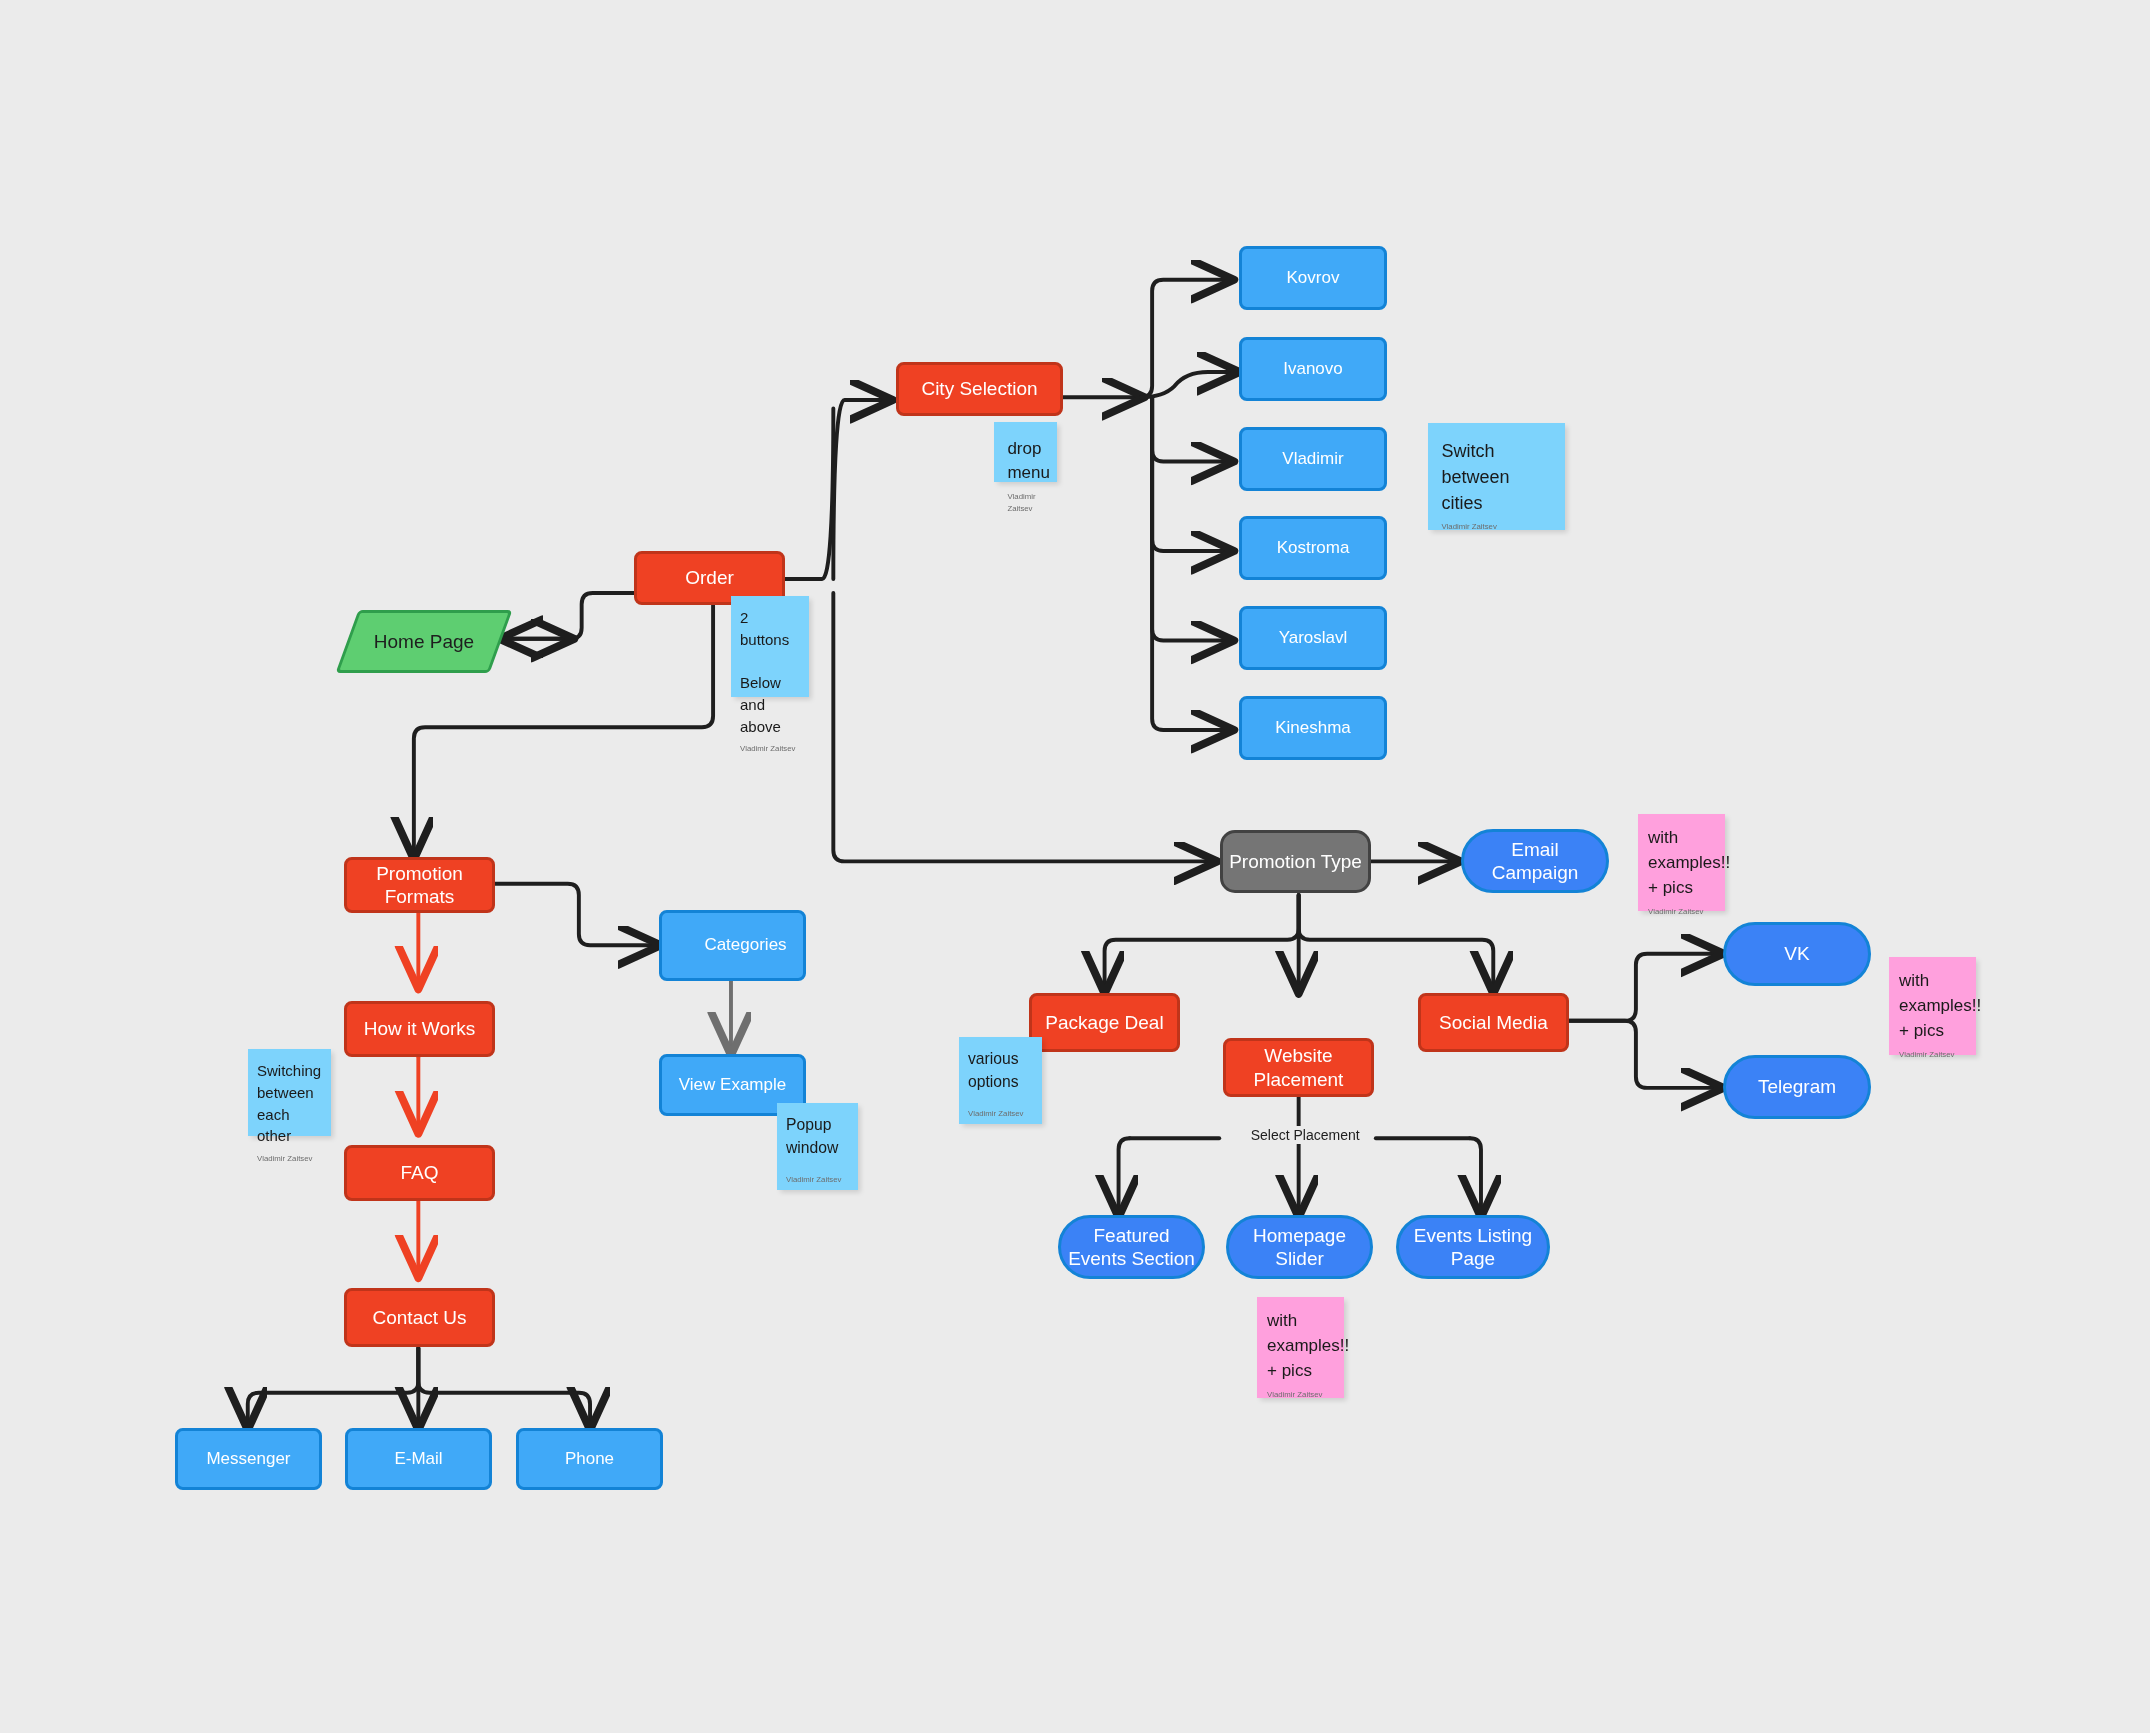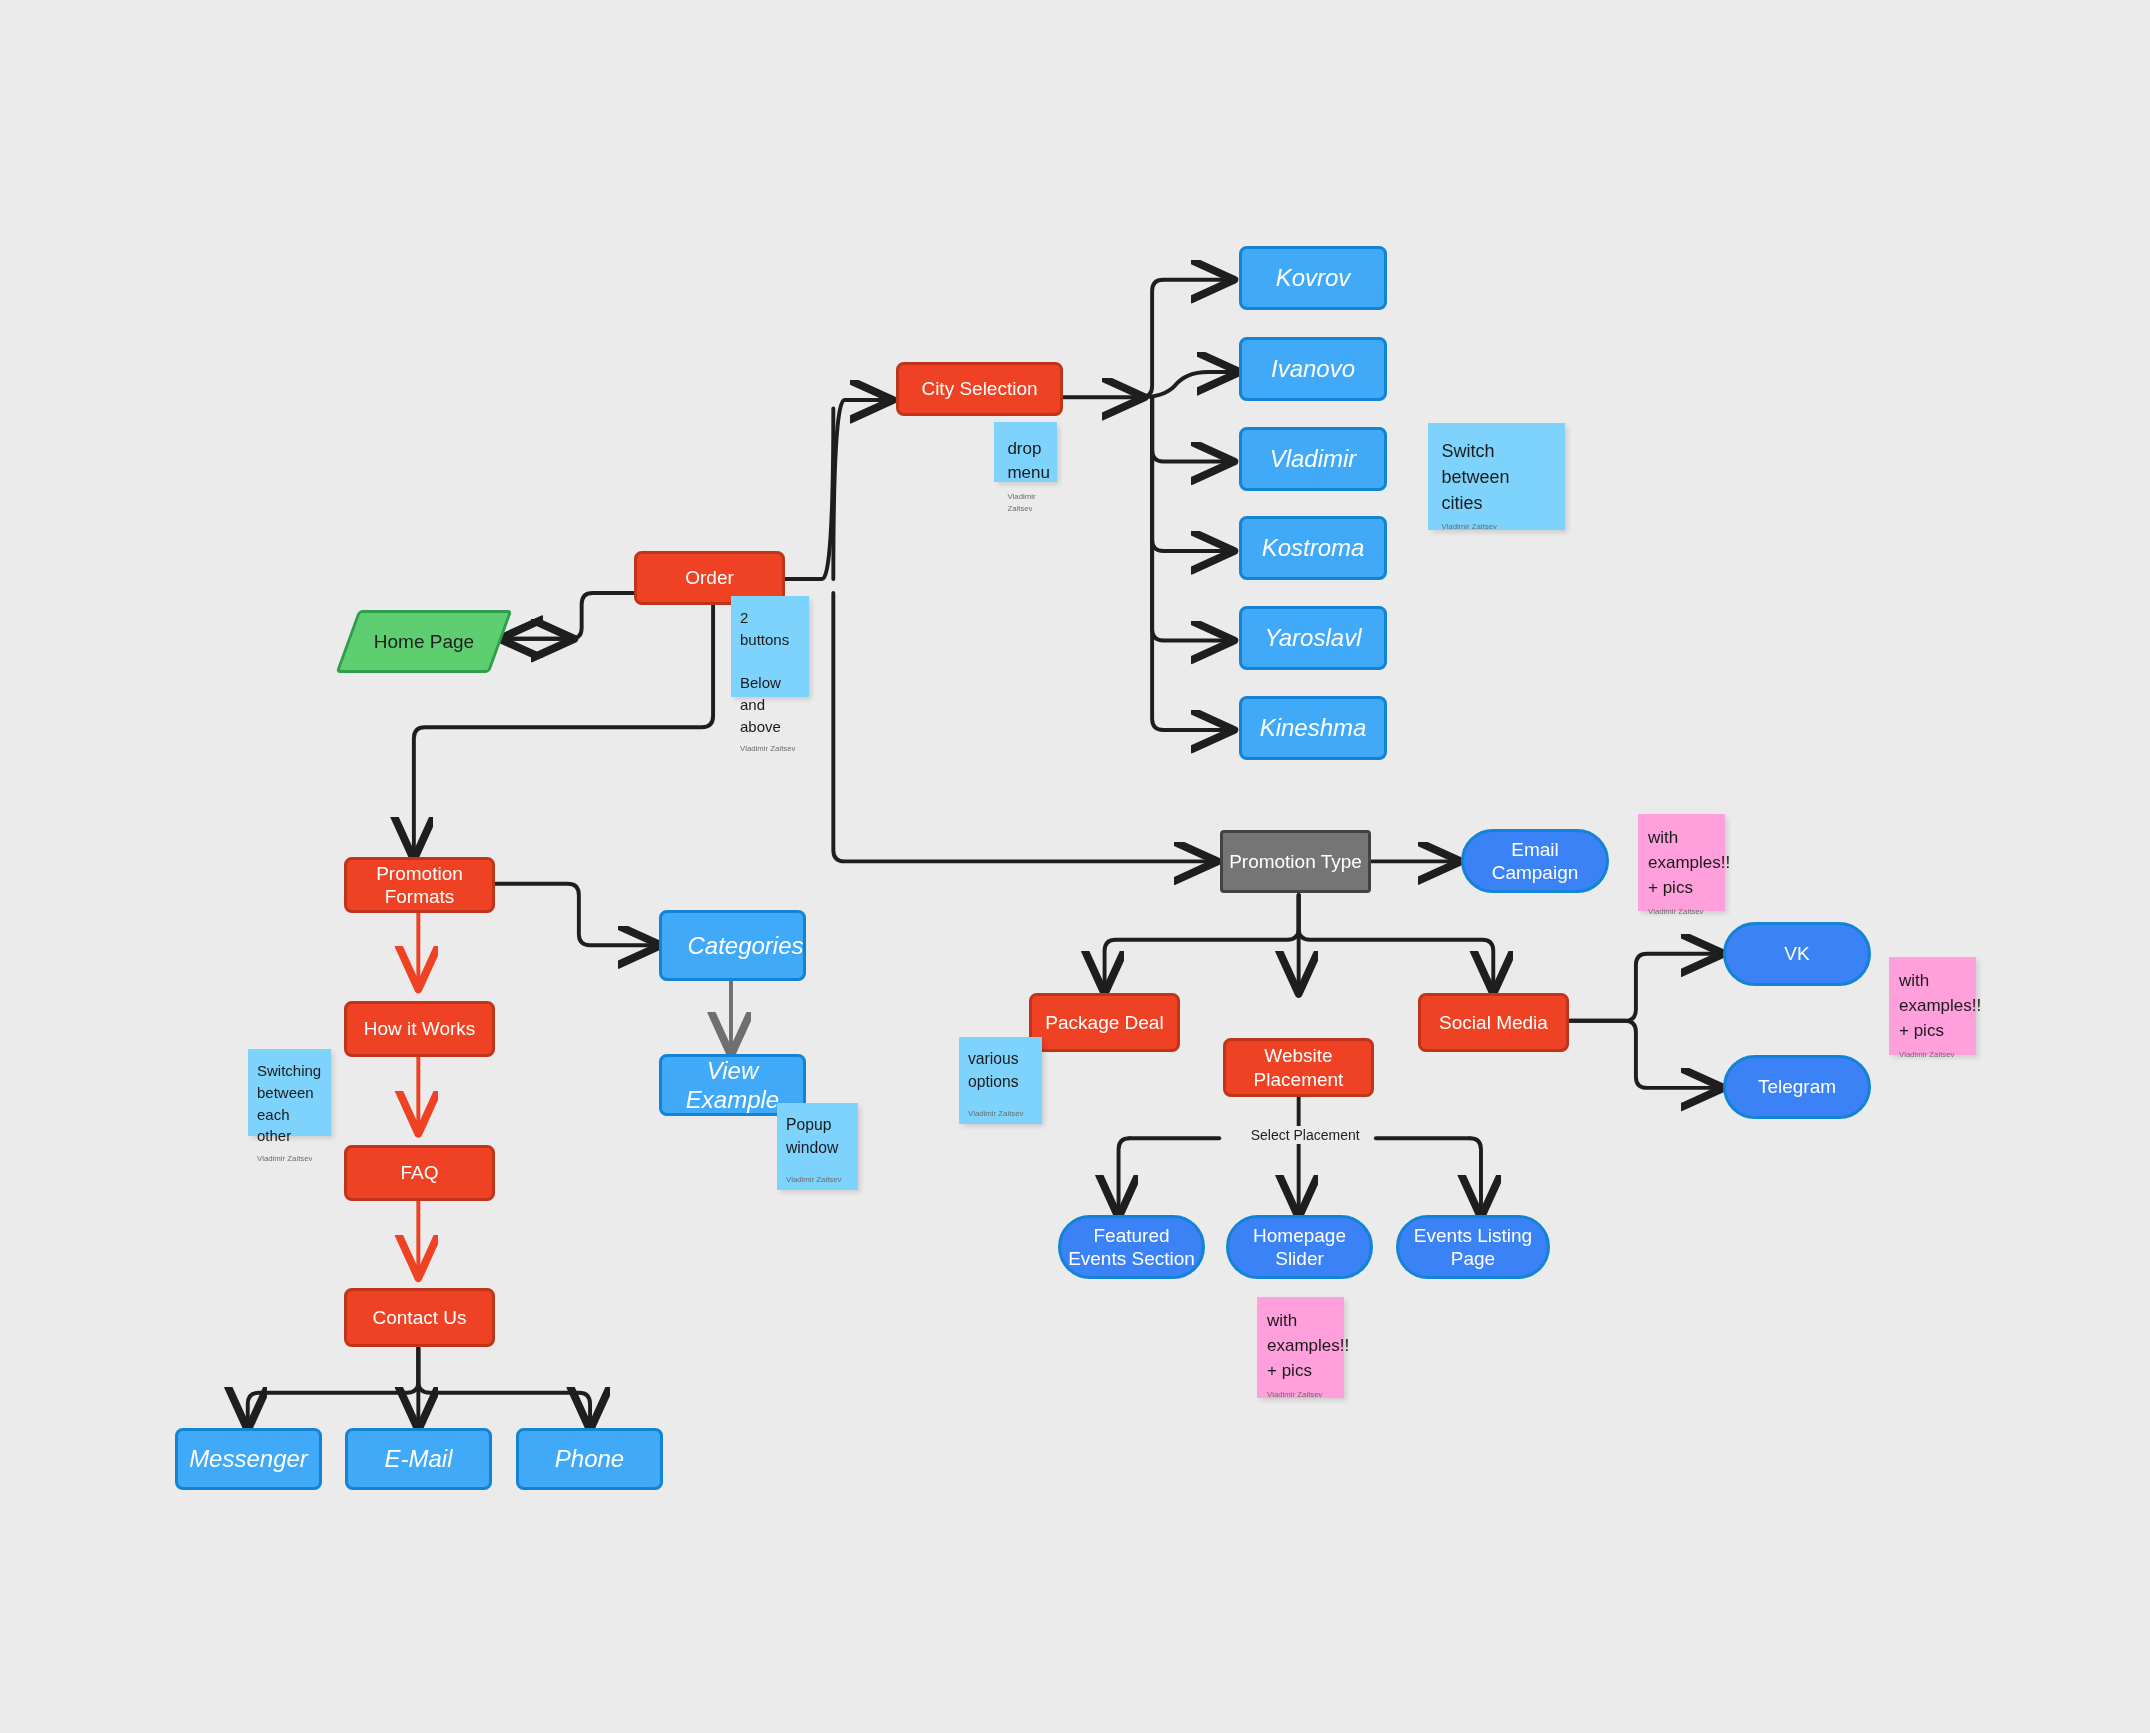--- a/index.html
+++ b/index.html
@@ -34,33 +34,32 @@
   .node.red {
     background: #ef4123;
     border: 3.4px solid #c0341a;
     border-radius: 7.8px;
     font-size: 19px;
   }
   .node.blue {
     background: #40a9f8;
     border: 3.4px solid #1383d6;
     border-radius: 7.8px;
-    font-size: 24px;
-    font-style: italic;
+    font-size: 17px;
   }
   .node.blue-round {
     background: #3b82f6;
     border: 3.4px solid #1383d6;
     border-radius: 34px;
     font-size: 19px;
   }
   .node.gray {
     background: #757575;
     border: 3.4px solid #424242;
-    border-radius: 4px;
+    border-radius: 15px;
     font-size: 19px;
   }
   .node.green-para {
     background: transparent;
     border: none;
     font-size: 19px;
     color: #1e1e1e;
   }
   .para-shape {
     position: absolute;

